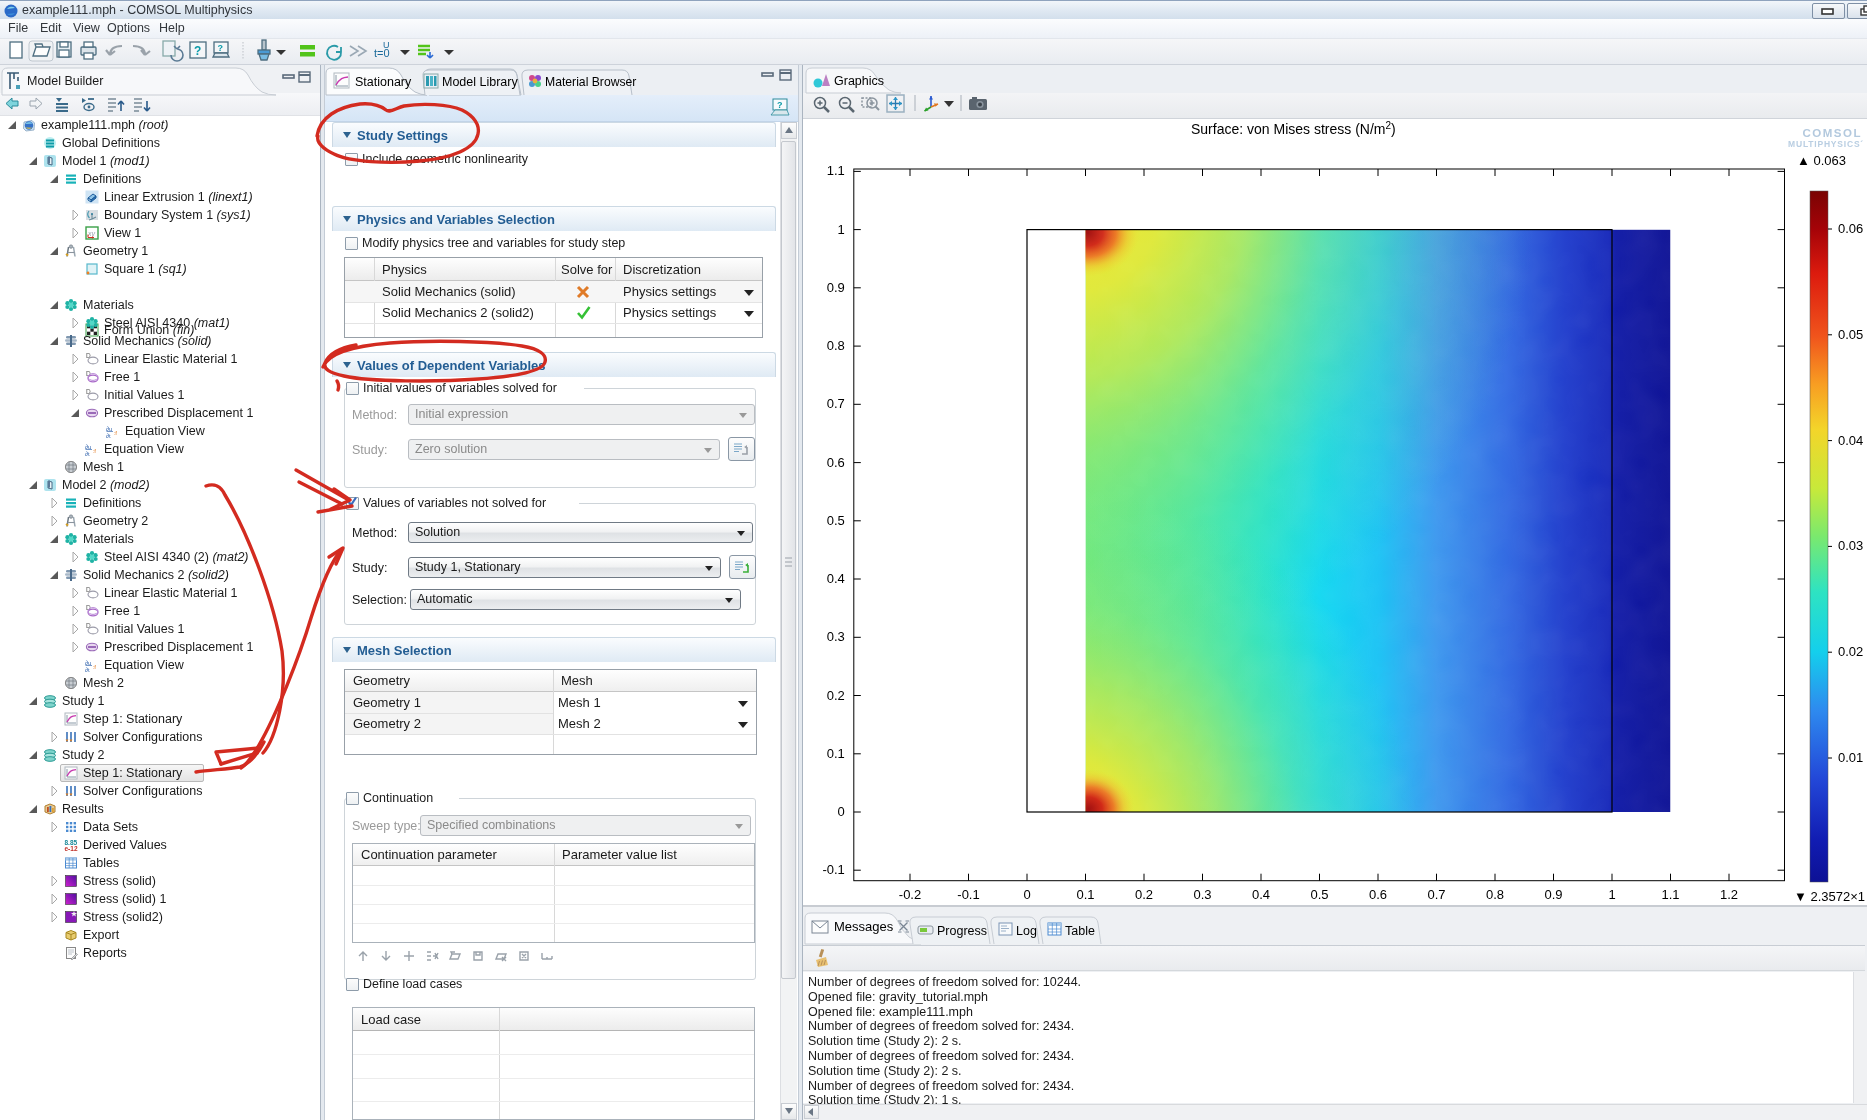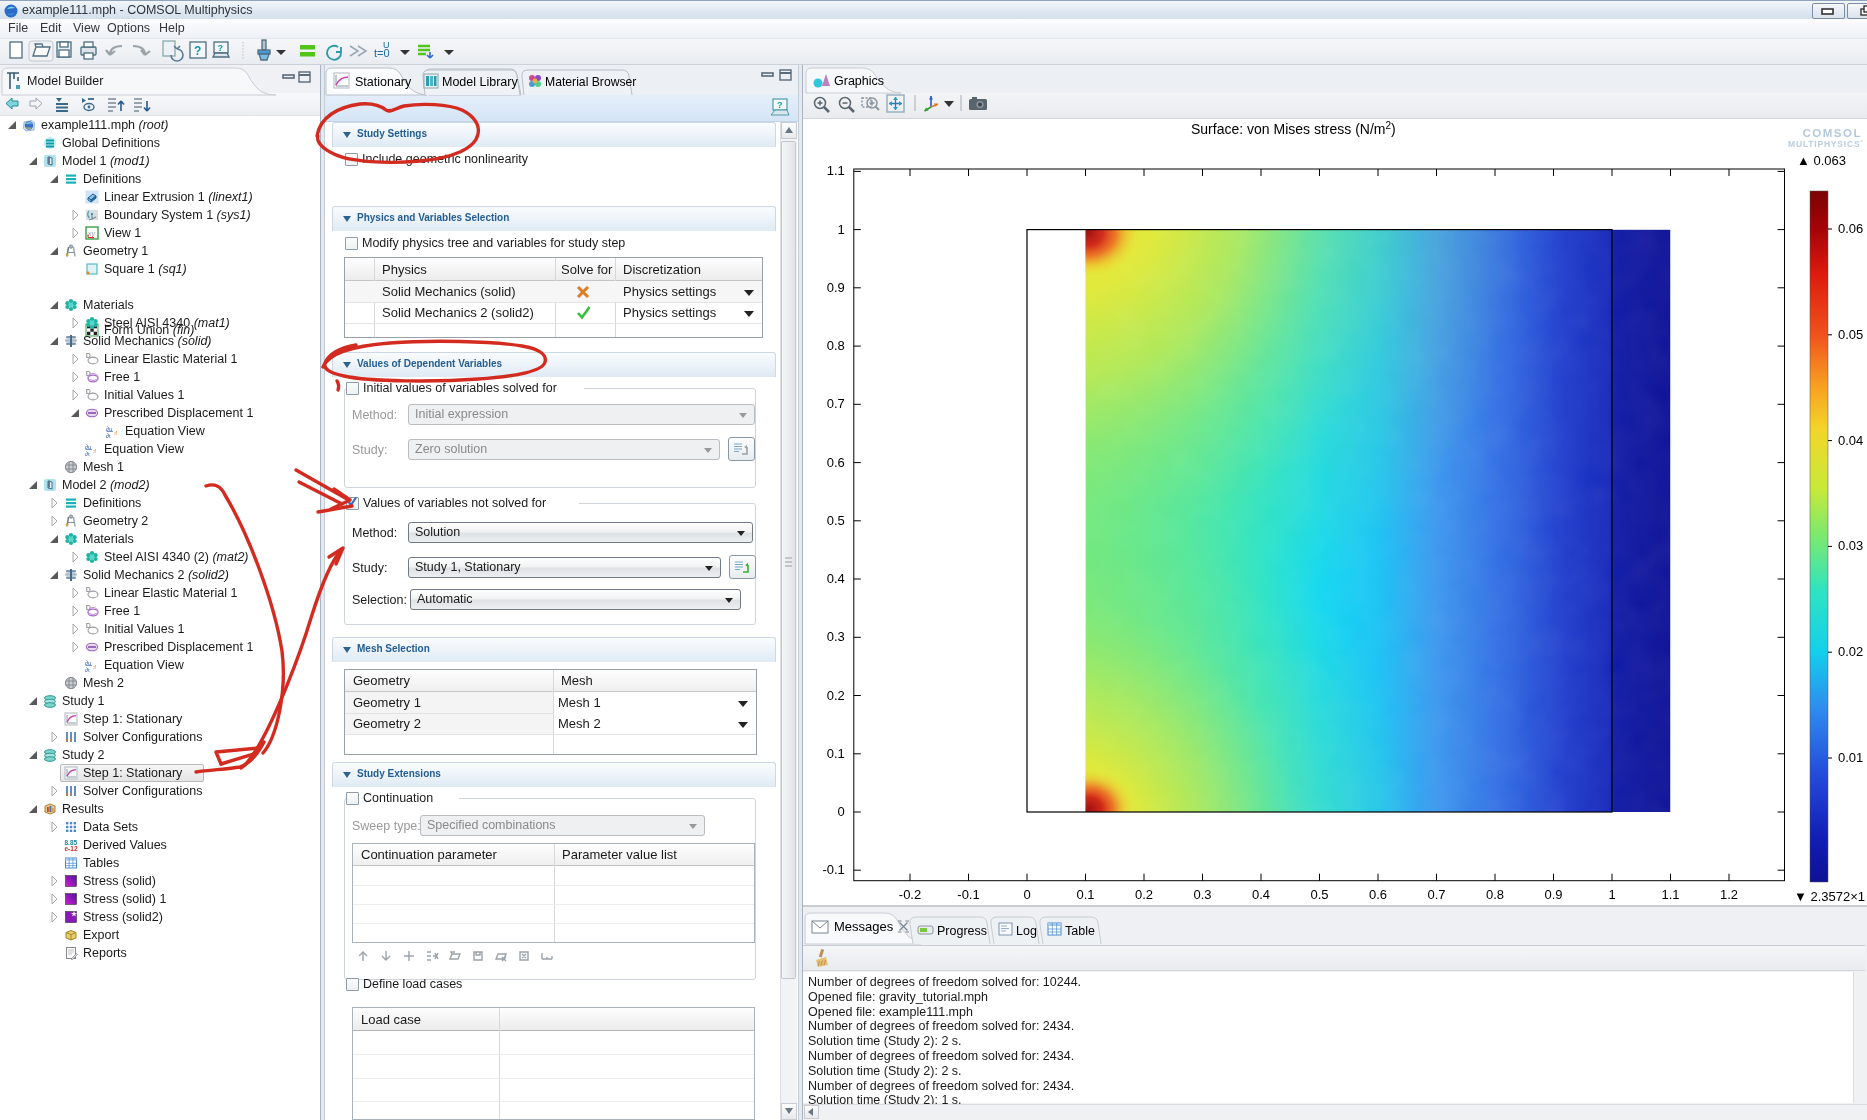--- a/index.html
+++ b/index.html
@@ -18,21 +18,21 @@
 .tr .tx { position:absolute; top:0; }
 .tg { font-style:italic; }
 .ic { position:absolute; top:2px; width:14px; height:14px; }
 .tri { position:absolute; top:4px; width:10px; height:10px; }
 #mid-divider { position:absolute; left:320px; top:65px; width:5px; height:1055px; background:#e4e9ef; border-left:1px solid #aab4c0; border-right:1px solid #c4ccd6; }
 #midpanel { position:absolute; left:325px; top:65px; width:473px; height:1055px; background:#fff; }
 #mid-tabs { position:absolute; left:0; top:0; width:473px; height:30px; background:#eceff3; }
 #mid-strip { position:absolute; left:0; top:30px; width:473px; height:27px; background:linear-gradient(#e4eefa,#d5e5f6); border-bottom:1px solid #c2d4e8; }
 #mid-body { position:absolute; left:0; top:57px; width:455px; height:998px; background:#fff; }
 .sect { position:absolute; left:7px; width:444px; border:1px solid #ccd9e4; border-bottom:none; border-radius:3px 3px 0 0; background:linear-gradient(#fafcfe,#dfeaf4); height:25px; }
-.sect .st { position:absolute; left:24px; top:5px; font-weight:bold; color:#235d93; font-size:10px; }
+.sect .st { position:absolute; left:24px; top:5px; font-weight:bold; color:#235d93; font-size:13px; }
 .sarr { position:absolute; width:0; height:0; }
 .sarr.open { left:10px; top:9px; border-left:4.5px solid transparent; border-right:4.5px solid transparent; border-top:6px solid #2d628f; }
 .sarr.closed { left:12px; top:7px; border-top:4.5px solid transparent; border-bottom:4.5px solid transparent; border-left:6px solid #2d628f; }
 .cb { position:absolute; width:13px; height:13px; border:1px solid #8e9caa; background:linear-gradient(#fcfcfc,#eef1f3); border-radius:1px; }
 .grp { position:absolute; border:1px solid #ced4d9; border-radius:3px; }
 .lbl { position:absolute; color:#1a1a1a; }
 .lbl.dis { color:#9a9a9a; }
 .dd { position:absolute; height:21px; border:1px solid #707a85; border-radius:3px; background:linear-gradient(#ffffff,#f1f2f3 45%,#dfe2e5 55%,#eceef0); line-height:19px; padding-left:6px; }
 .dd.dis { border:1px solid #b9bdc2; background:#eff0f1; color:#8a8a8a; }
 .dd .da { position:absolute; right:7px; top:8px; width:0; height:0; border-left:4.5px solid transparent; border-right:4.5px solid transparent; border-top:5px solid #222; }
@@ -775,30 +775,26 @@
           <polygon points="1,1 11,1 6,7" fill="#222"></polygon>
         </svg>
  <div style="position:absolute;left:0;top:43px;width:208px;height:21px;background:#f4f4f4;border-top:1px solid #e2e2e2;"></div>
  <span style="position:absolute;left:8px;top:46px;">Geometry 2</span>
  <span style="position:absolute;left:213px;top:46px;">Mesh 2</span>
  <svg style="position:absolute;left:392px;top:51px;" width="12" height="8">
           <polygon points="1,1 11,1 6,7" fill="#222"></polygon>
         </svg>
  <div style="position:absolute;left:0;top:64px;width:100%;height:1px;background:#e2e2e2;"></div>
 </div>
-<div class="sect" style="top:640px;">
-        <span class="sarr open"></span>
-        <span class="st">Study Extensions</span>
-      </div>
 <div class="grp" style="left:19px;top:676px;width:412px;height:182px;"></div>
 <div style="position:absolute;left:24px;top:668px;width:110px;height:14px;background:#fff;"></div>
 <div class="cb" style="left:21px;top:670px;"></div>
 <span class="lbl " style="left:38px;top:669px;">Continuation</span>
 <span class="lbl dis" style="left:27px;top:697px;">Sweep type:</span>
-<div class="dd dis" style="left:95px;top:693px;width:285px;">Specified combinations<span class="da"></span></div>
+<div class="dd dis" style="left:95px;top:693px;width:331px;">Specified combinations<span class="da"></span></div>
 <div class="tbl" style="left:27px;top:721px;width:403px;height:100px;border-color:#aab2ba;">
  <div style="position:absolute;left:0;top:0;width:100%;height:22px;border-bottom:1px solid #c5c5c5;background:linear-gradient(#fefefe,#efefef);"></div>
  <div style="position:absolute;left:201px;top:0;width:1px;height:100%;background:#d8d8d8;"></div>
  <span style="position:absolute;left:8px;top:3px;">Continuation parameter</span>
  <span style="position:absolute;left:209px;top:3px;">Parameter value list</span>
  <div style="position:absolute;left:0;top:41px;width:100%;height:1px;background:#ececec;"></div>
  <div style="position:absolute;left:0;top:60px;width:100%;height:1px;background:#ececec;"></div>
  <div style="position:absolute;left:0;top:79px;width:100%;height:1px;background:#ececec;"></div>
 </div>
 <svg style="position:absolute;left:30px;top:826px;" width="220" height="18" fill="none" stroke="#9aa2aa" stroke-width="1.4">

